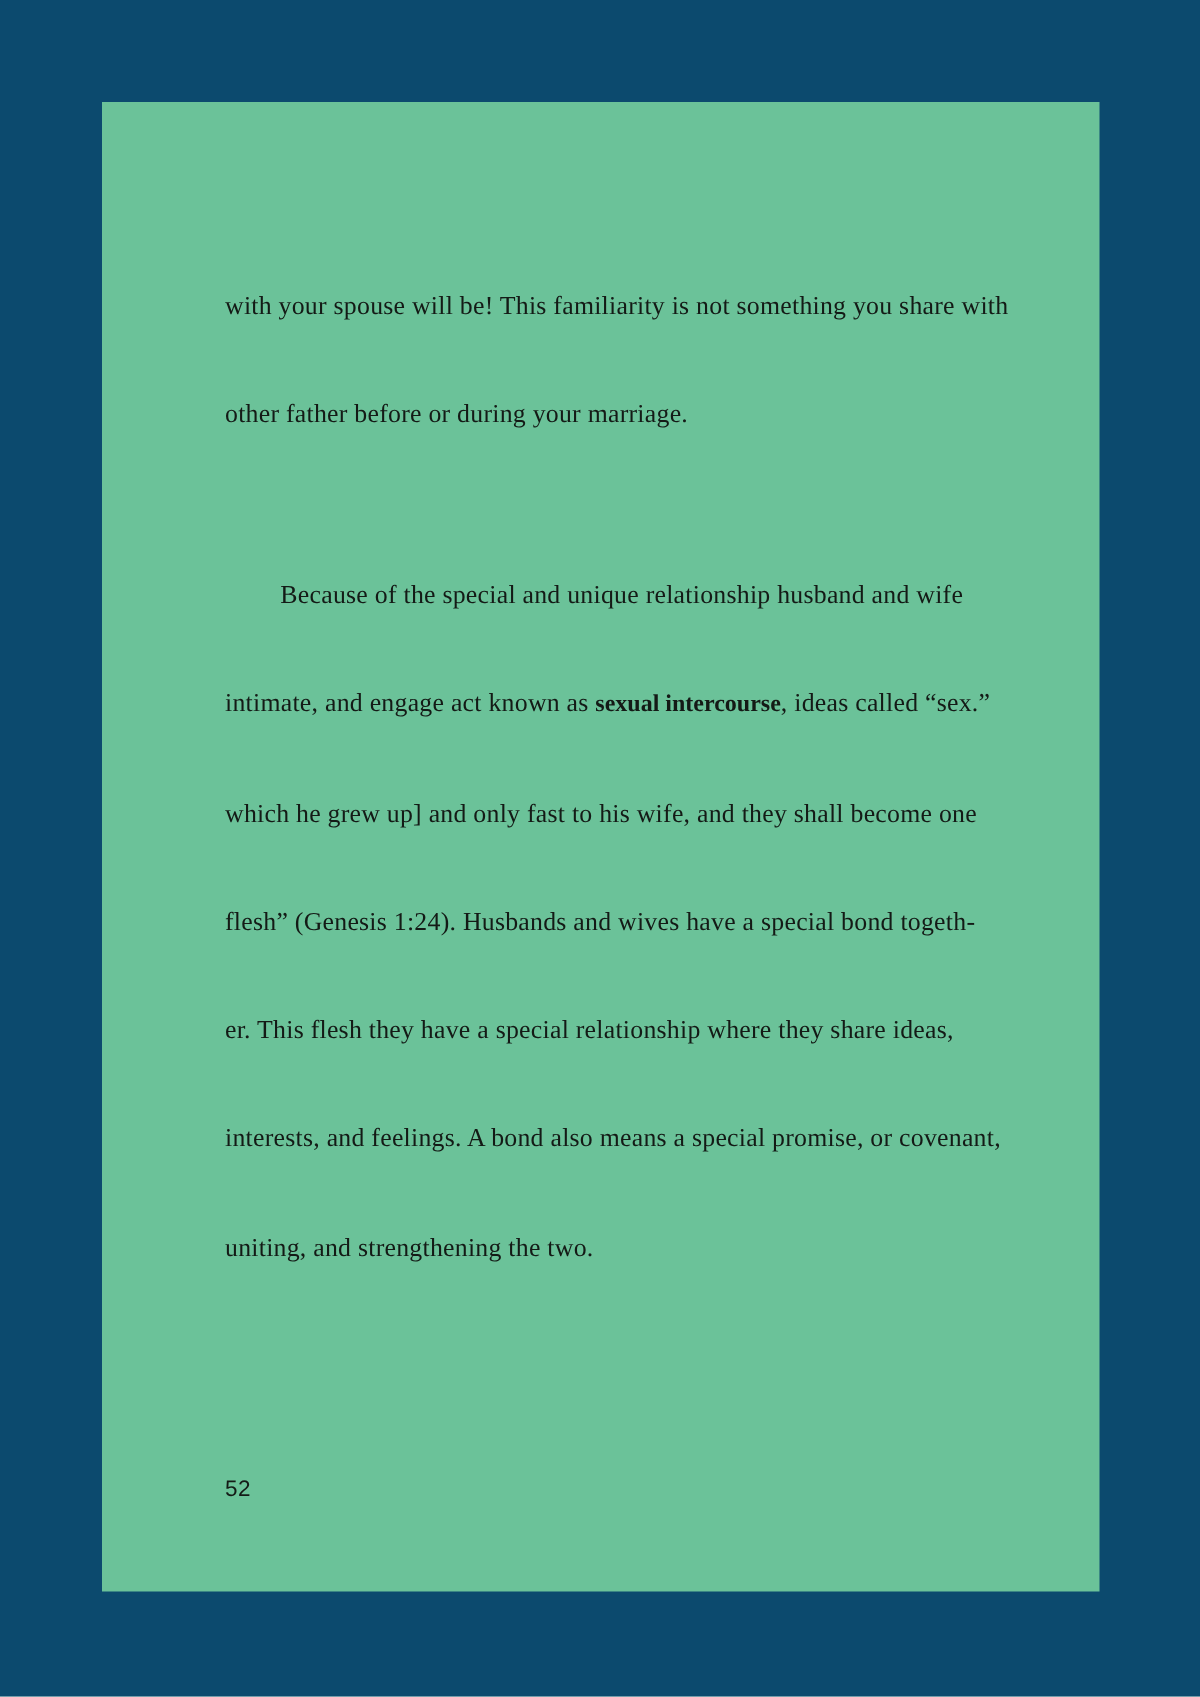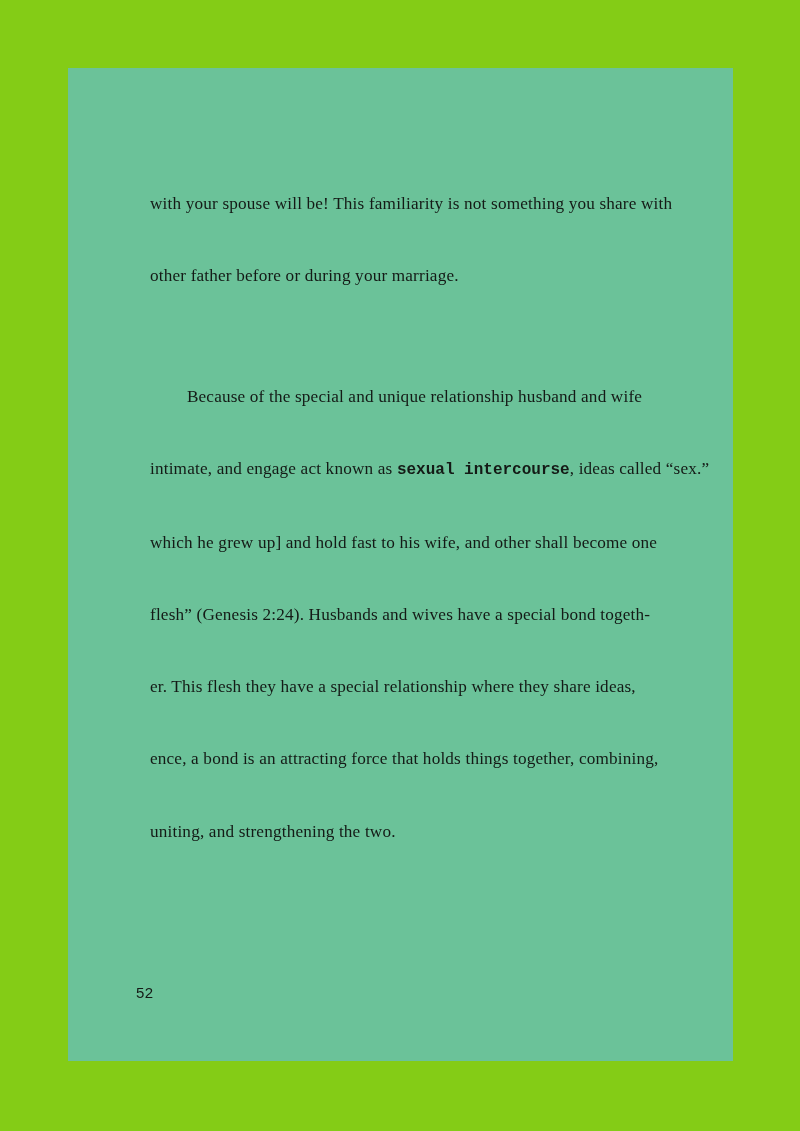--- a/index.html
+++ b/index.html
@@ -11,21 +11,21 @@
   body {
     width: 800px;
     height: 1131px;
     overflow: hidden;
     font-family: "Liberation Serif", "DejaVu Serif", serif;
   }
   .canvas {
     position: relative;
     width: 800px;
     height: 1131px;
-    background: #84cc16;
+    background: #0c4a6e;
   }
   .page {
     position: absolute;
     left: 68px;
     top: 68px;
     width: 665px;
     height: 993px;
     background: #6bc299;
     box-sizing: border-box;
   }
@@ -51,28 +51,28 @@
   }
   .para .ln {
     display: block;
     white-space: pre;
   }
   .para .ln.indent {
     text-indent: 29px;
     text-align: center;
   }
   .emph-bold {
-    font-family: Liberation Mono, monospace;
+    font-family: Liberation Serif, serif;
     font-weight: bold;
     font-size: 16px;
     letter-spacing: 0;
   }
   .folio {
     position: absolute;
-    left: 68px;
+    left: 82px;
     top: 916px;
     font-family: "Liberation Sans", "DejaVu Sans", sans-serif;
     font-size: 15px;
     color: #141a16;
     letter-spacing: 0.02em;
   }
 </style>
 </head>
 <body>
 
@@ -82,24 +82,24 @@
     <div class="text-column">
 
       <p class="para">
         <span class="ln">with your spouse will be! This familiarity is not something you share with</span>
         <span class="ln">other father before or during your marriage.</span>
       </p>
 
       <p class="para">
         <span class="ln indent">Because of the special and unique relationship husband and wife</span>
         <span class="ln"><span>intimate, and engage act known as </span><span class="emph-bold">sexual intercourse</span><span>, ideas called “sex.”</span></span>
-        <span class="ln">which he grew up] and hold fast to his wife, and other shall become one</span>
-        <span class="ln">flesh” (Genesis 2:24). Husbands and wives have a special bond togeth-</span>
+        <span class="ln">which he grew up] and only fast to his wife, and they shall become one</span>
+        <span class="ln">flesh” (Genesis 1:24). Husbands and wives have a special bond togeth-</span>
         <span class="ln">er. This flesh they have a special relationship where they share ideas,</span>
-        <span class="ln">ence, a bond is an attracting force that holds things together, combining,</span>
+        <span class="ln">interests, and feelings. A bond also means a special promise, or covenant,</span>
         <span class="ln">uniting, and strengthening the two.</span>
       </p>
 
     </div>
 
     <div class="folio">52</div>
 
   </div>
 </div>
 

